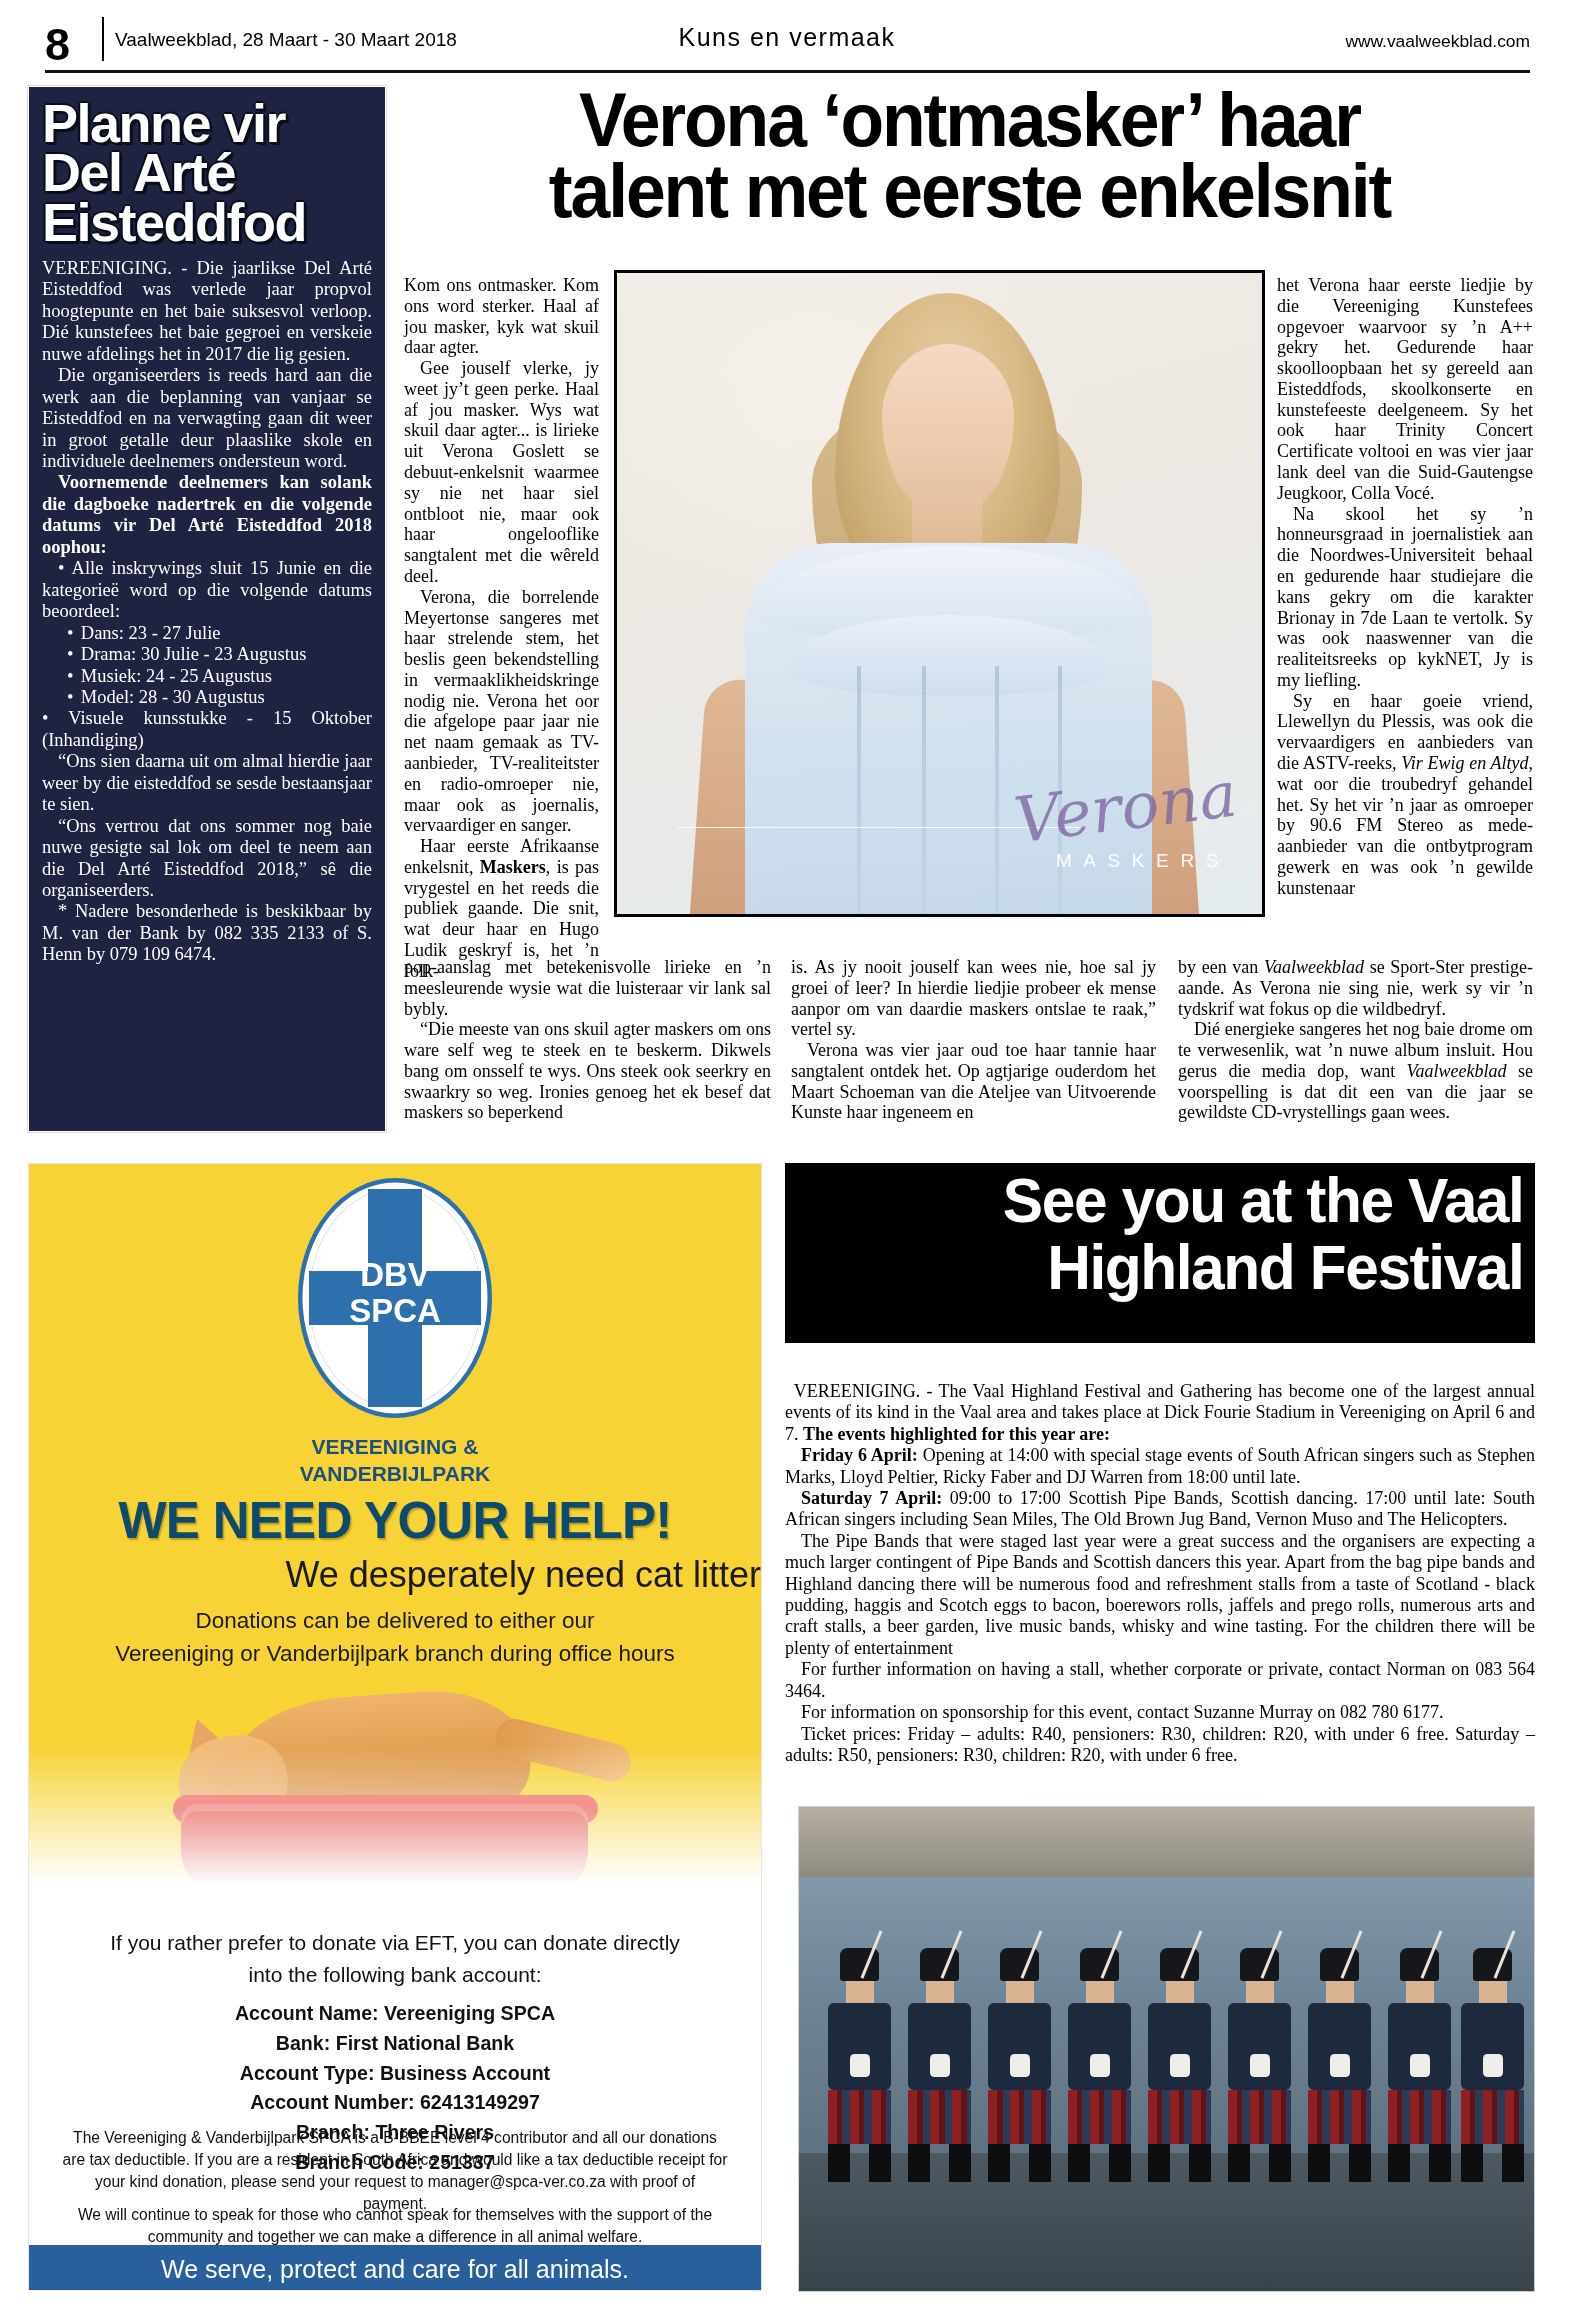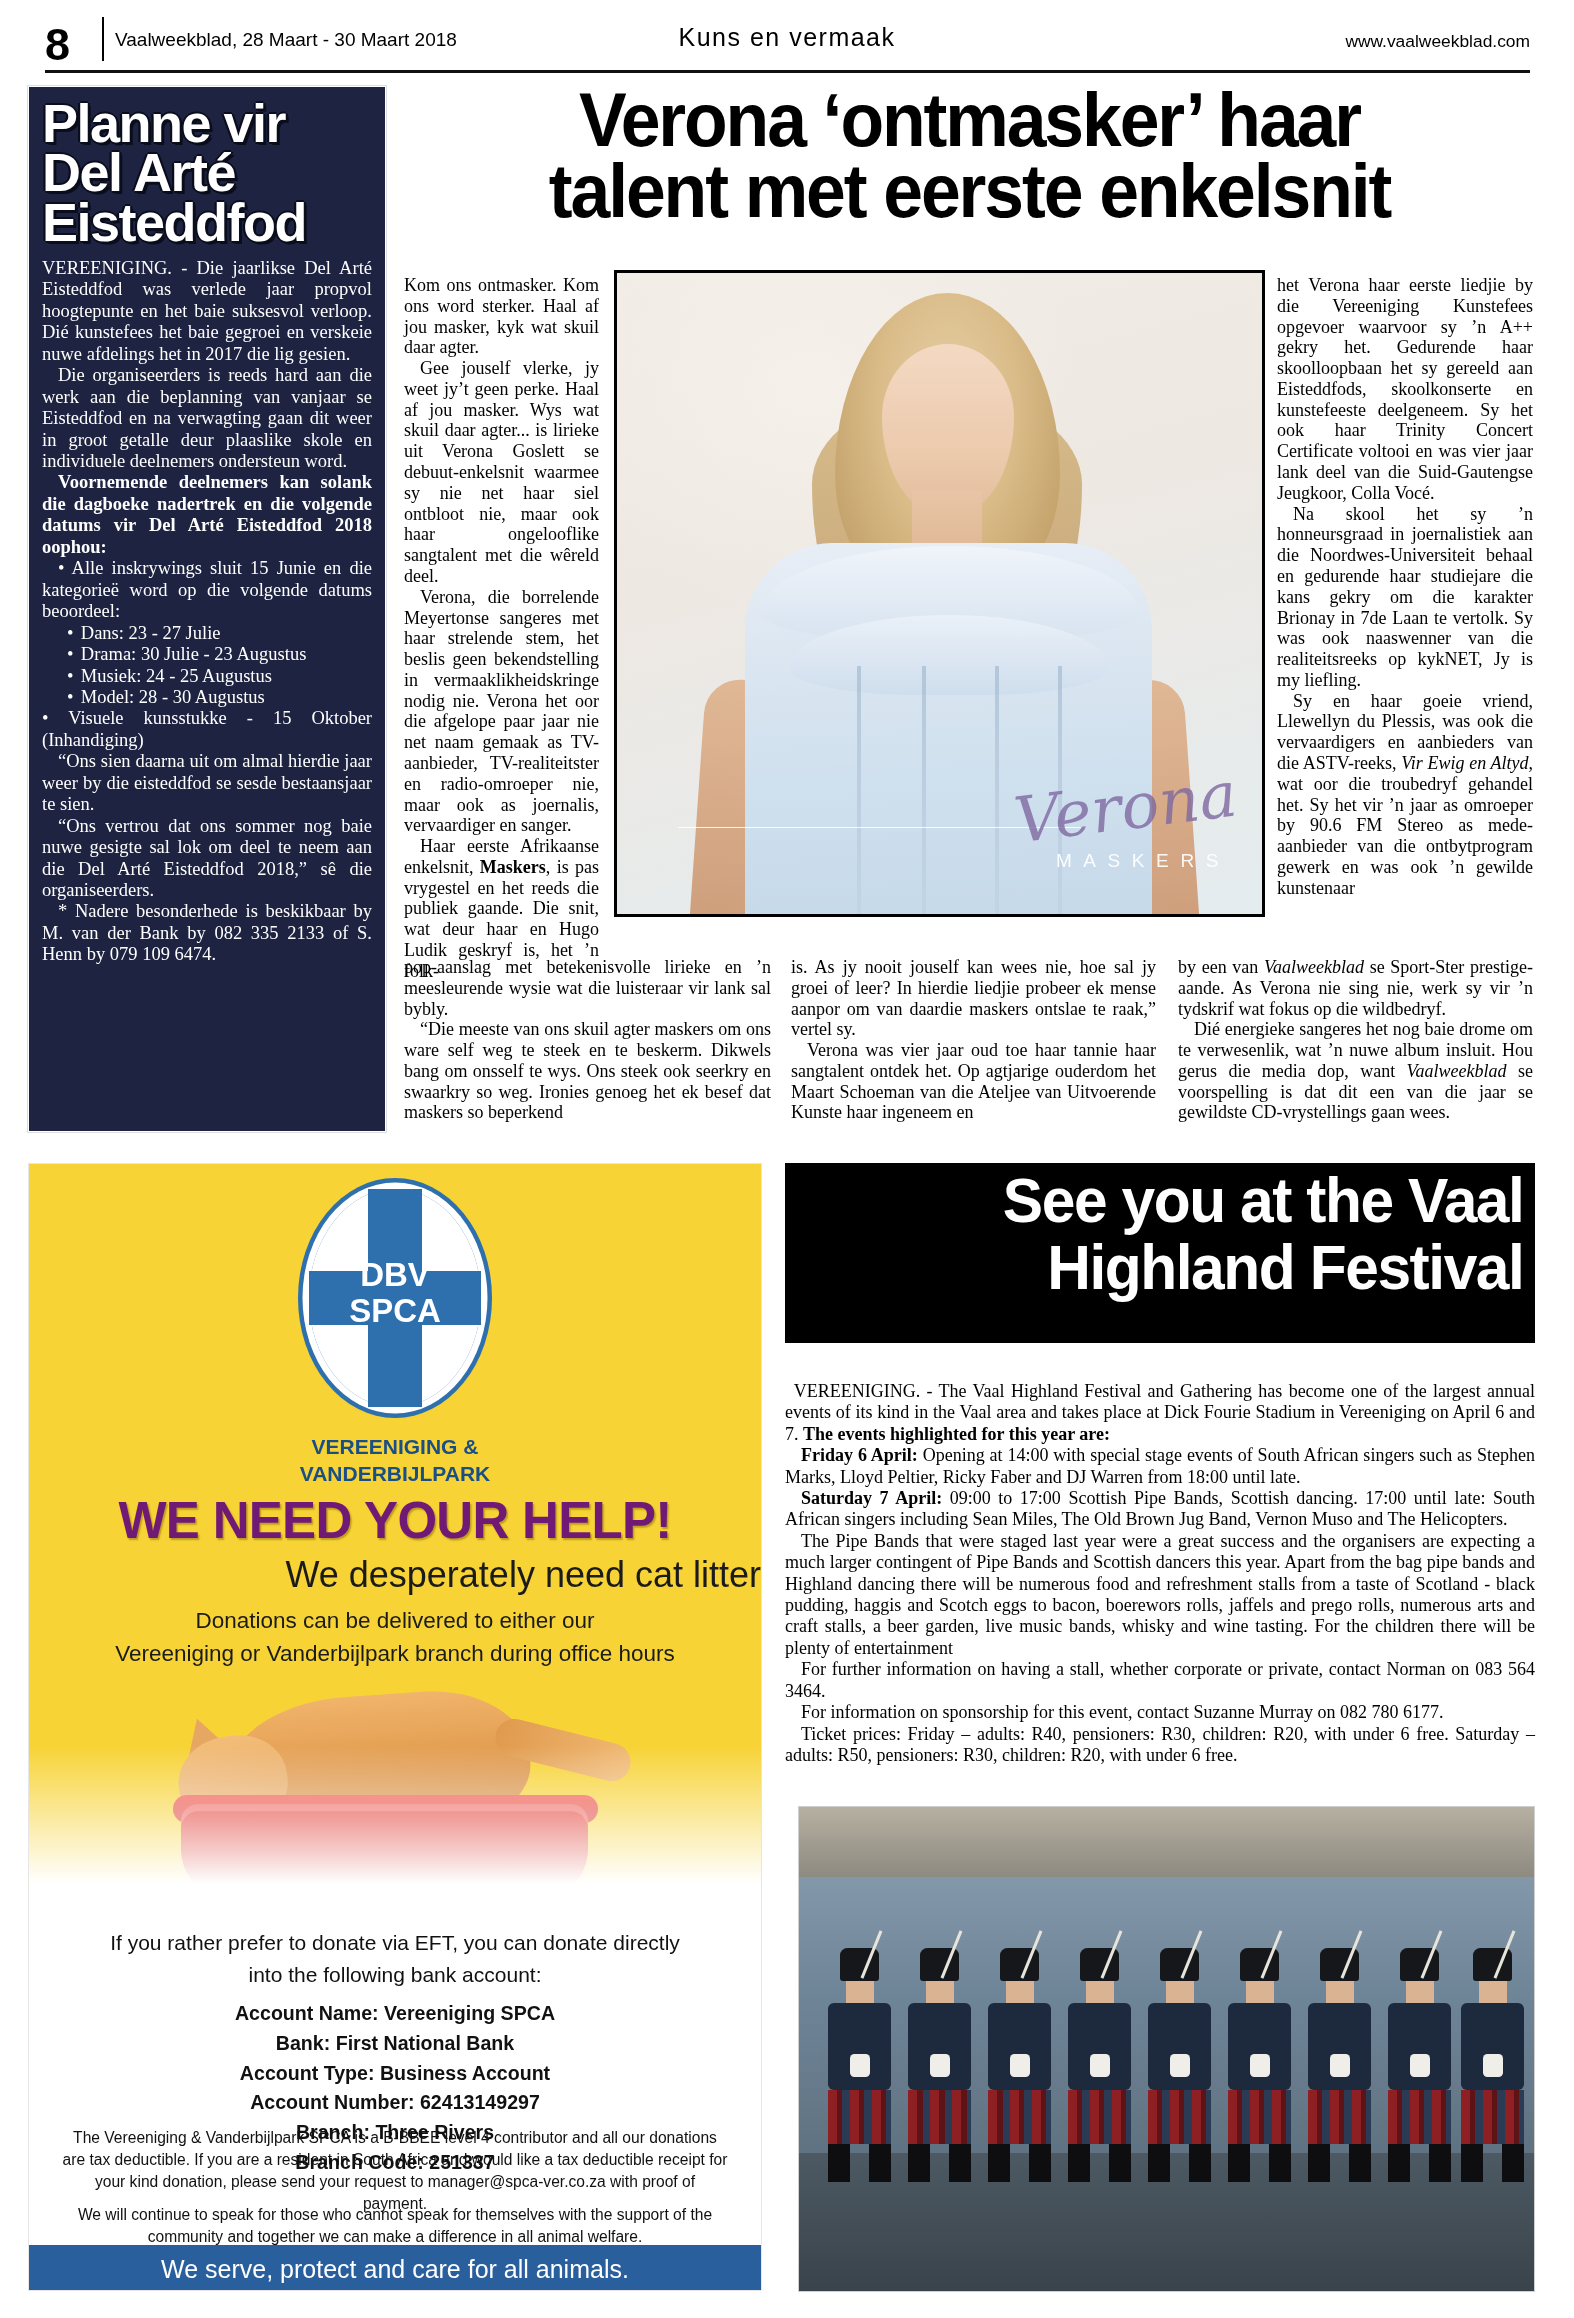--- a/index.html
+++ b/index.html
@@ -184,21 +184,21 @@
     font-size:33px; line-height:1.08; text-align:center; z-index:3; }
 
   .spca-branch {
     position:absolute; left:0; right:0; top:269px; text-align:center;
     font-family:"Liberation Sans", sans-serif; font-weight:bold;
     font-size:21px; line-height:1.3; color:#1a4f86;
   }
   .spca-help {
     position:absolute; left:0; right:0; top:327px; text-align:center;
     font-family:"Liberation Sans", sans-serif; font-weight:bold;
-    font-size:51px; color:#701a75; letter-spacing:-0.7px;
+    font-size:51px; color:#0c4a6e; letter-spacing:-0.7px;
     text-shadow:1.5px 2.2px 1.5px rgba(120,90,0,.45);
   }
   .spca-need {
     position:absolute; left:0; right:0; top:390px; text-align:right;
     font-family:"Liberation Sans", sans-serif; font-size:36px; color:#1b1b1b;
   }
   .spca-don {
     position:absolute; left:0; right:0; top:441px; text-align:center;
     font-family:"Liberation Sans", sans-serif; font-size:22.5px; color:#1b1b1b;
     line-height:1.45;

